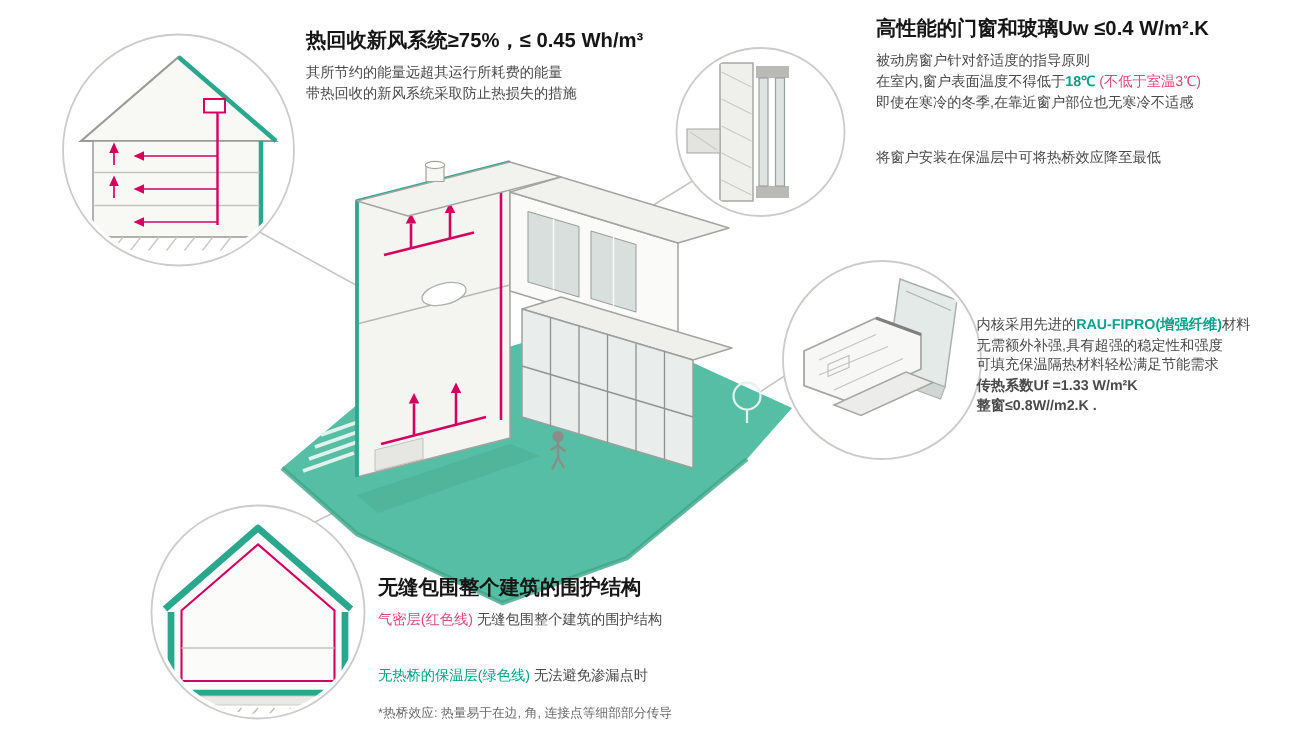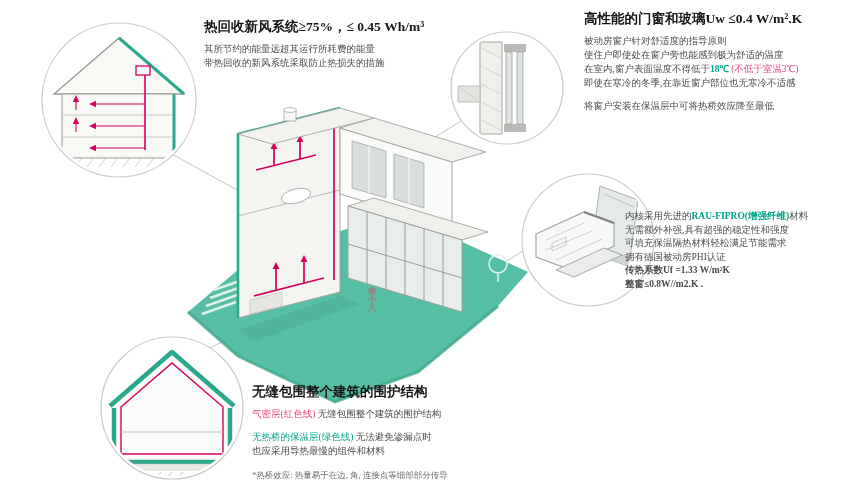--- a/index.html
+++ b/index.html
@@ -1,31 +1,31 @@
 <!DOCTYPE html>
 <html><head>
 <meta charset="utf-8">
 <style>
   html,body { margin:0; padding:0; background:#ffffff; }
   .stage {
     position:relative; width:865px; height:492px; background:#ffffff;
-    overflow:hidden; font-family:Liberation Serif, serif;
+    overflow:hidden; font-family:Liberation Sans, sans-serif;
   }
   svg.illu { position:absolute; left:0; top:0; }
   .tb { position:absolute; color:#454545; }
   .tb h3 { margin:0 0 7px 0; font-size:13.5px; line-height:17px; color:#161616; font-weight:bold; }
   .tb p { margin:0; font-size:9.5px; line-height:14px; color:#4a4a4a; }
-  .tb p.gap { margin-top:9px; }
+  .tb p.gap { margin-top:23px; }
   .tb p.note { margin-top:10px; font-size:8.5px; color:#6b6b6b; }
   .green { color:#00a38b;text-align:right; }
   .greenb { color:#00a38b; font-weight:bold; }
   .redb { color:#e2487a; }
   #tb-vent { left:204px; top:18px; width:360px; }
   #tb-win { left:584px; top:10px; width:278px; }
-  #tb-mat { left:625px; top:210px; width:210px; }
+  #tb-mat { left:651px; top:210px; width:210px; }
   #tb-mat p { line-height:13.5px; }
   #tb-thermal { left:252px; top:383px; width:360px; }
 </style>
 </head>
 <body>
 
 <div class="stage">
 
 <svg class="illu" width="865" height="492" viewBox="0 0 865 492">
   <defs>
@@ -233,36 +233,33 @@
 
   <div class="tb" id="tb-vent">
     <h3>热回收新风系统≥75%，≤ 0.45 Wh/m³</h3>
     <p>其所节约的能量远超其运行所耗费的能量</p>
     <p>带热回收的新风系统采取防止热损失的措施</p>
   </div>
 
   <div class="tb" id="tb-win">
     <h3>高性能的门窗和玻璃Uw ≤0.4 W/m².K</h3>
     <p>被动房窗户针对舒适度的指导原则</p>
-    <p>使住户即使处在窗户旁也能感到极为舒适的温度</p>
     <p><span>在室内,窗户表面温度不得低于</span><span class="greenb">18℃</span><span class="redb"> (不低于室温3℃)</span></p>
     <p>即使在寒冷的冬季,在靠近窗户部位也无寒冷不适感</p>
     <p class="gap">将窗户安装在保温层中可将热桥效应降至最低</p>
   </div>
 
   <div class="tb" id="tb-mat">
     <p><span>内核采用先进的</span><span class="greenb">RAU-FIPRO(增强纤维)</span><span>材料</span></p>
     <p>无需额外补强,具有超强的稳定性和强度</p>
     <p>可填充保温隔热材料轻松满足节能需求</p>
-    <p>拥有德国被动房PHI认证</p>
     <p class="greenb">传热系数Uf =1.33 W/m²K</p>
     <p class="greenb">整窗≤0.8W//m2.K .</p>
   </div>
 
   <div class="tb" id="tb-thermal">
     <h3>无缝包围整个建筑的围护结构</h3>
     <p><span class="redb">气密层(红色线)</span><span> 无缝包围整个建筑的围护结构</span></p>
     <p class="gap"><span class="green">无热桥的保温层(绿色线)</span><span> 无法避免渗漏点时</span></p>
-    <p>也应采用导热最慢的组件和材料</p>
     <p class="note">*热桥效应: 热量易于在边, 角, 连接点等细部部分传导</p>
   </div>
 
 </div>
 
 </body></html>

